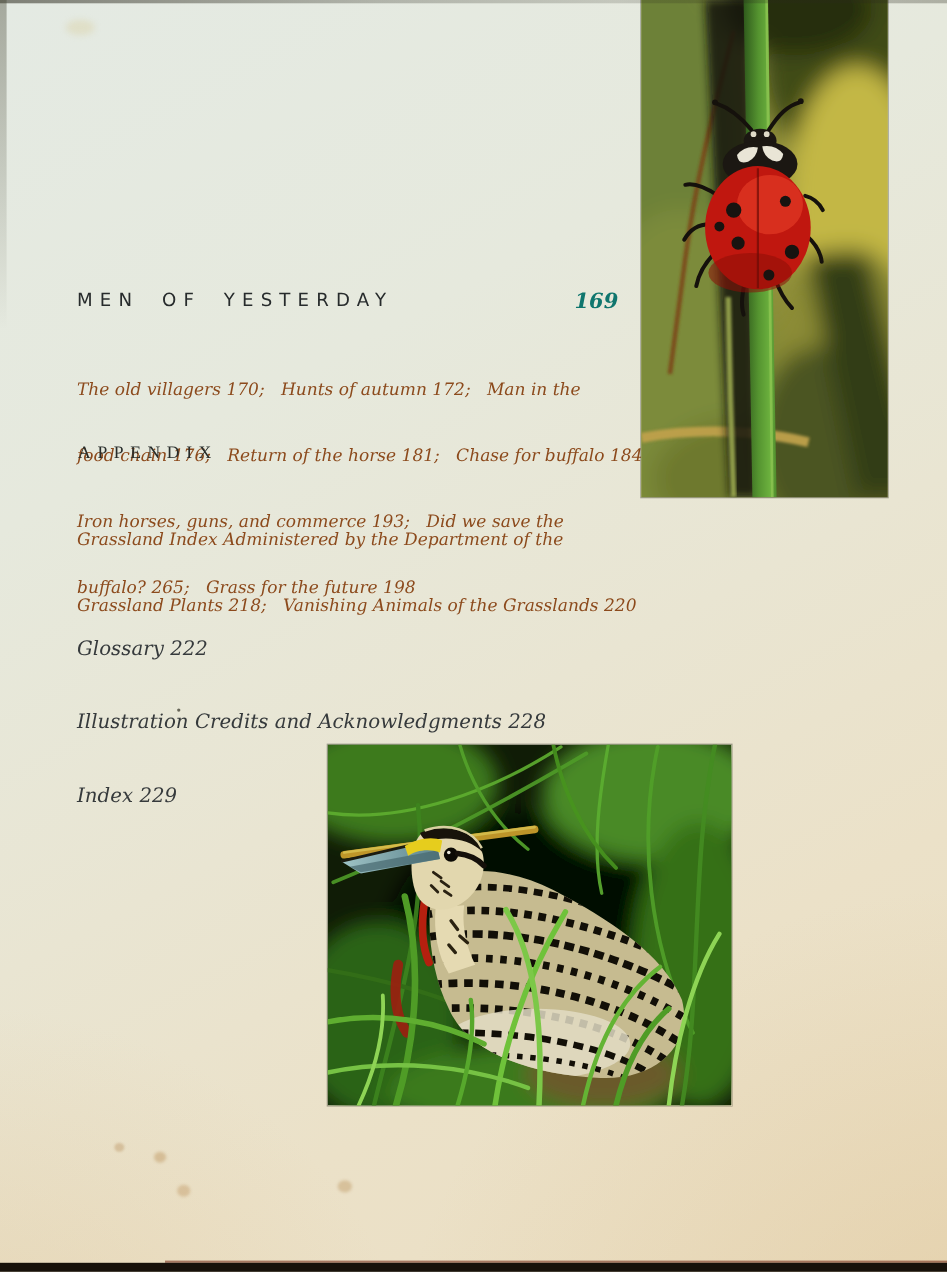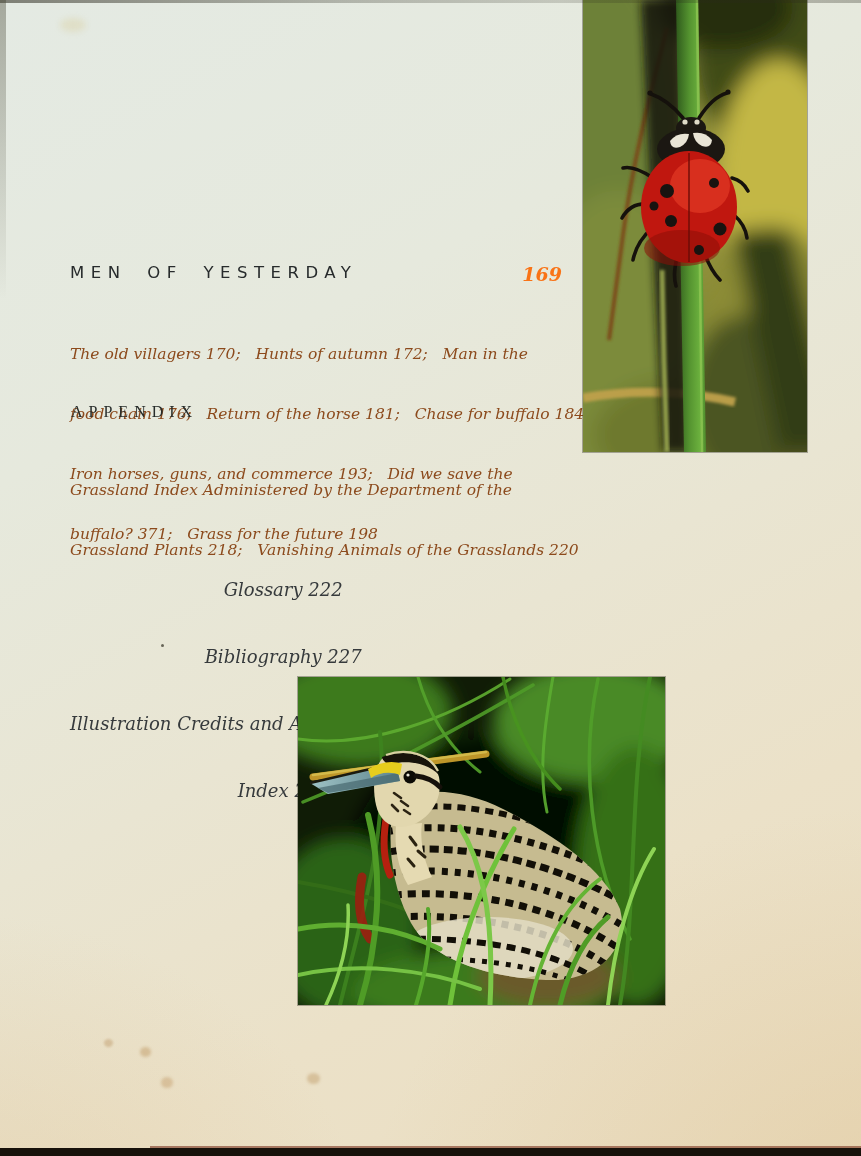--- a/index.html
+++ b/index.html
@@ -26,38 +26,38 @@
   .headrow{
     position:absolute;left:70px;top:263px;width:492px;
     display:flex;justify-content:space-between;align-items:flex-start;
   }
   .sec-heading{
     font-family:"DejaVu Sans","Liberation Sans",sans-serif;
     font-size:16.5px;letter-spacing:6.5px;word-spacing:9px;
     color:#272b2c;white-space:pre;
   }
   .pagenum{
-    font-size:19px;font-style:italic;font-weight:bold;color:#f97316;
+    font-size:19px;font-style:italic;font-weight:bold;color:#0f766e;
   }
   .toc{
     position:absolute;left:70px;
     font-size:15.5px;line-height:20px;font-style:italic;font-weight:normal;
     color:#8c4a1c;white-space:pre;
   }
   .toc-1{top:304px;}
   .appendix-heading{
     position:absolute;left:71px;top:403px;
     font-family:Liberation Serif, serif;
     font-size:16px;letter-spacing:6px;color:#272c2a;white-space:pre;
   }
   .toc-2{top:440px;}
   .backmatter{
     position:absolute;left:70px;top:534px;
     font-size:18px;line-height:22.4px;font-style:italic;
-    color:#363a3c;white-space:pre;text-align:center;
+    color:#363a3c;white-space:pre;
   }
   
   .photo{position:absolute;box-shadow:0 0 0 1px rgba(35,35,22,.35);}
   .photo svg{display:block;}
   #photo-ladybug{left:583px;top:0;width:224px;height:452px;}
   #photo-meadowlark{left:298px;top:677px;width:367px;height:328px;}
 </style>
 </head>
 <body>
 
@@ -73,33 +73,32 @@
 
   <div class="headrow">
     <span class="sec-heading">MEN OF YESTERDAY</span>
     <span class="pagenum">169</span>
   </div>
 
   <div class="toc toc-1">
     <div>The old villagers 170;   Hunts of autumn 172;   Man in the</div>
     <div>food chain 176;   Return of the horse 181;   Chase for buffalo 184;</div>
     <div>Iron horses, guns, and commerce 193;   Did we save the</div>
-    <div>buffalo? 371;   Grass for the future 198</div>
+    <div>buffalo? 265;   Grass for the future 198</div>
   </div>
 
   <div class="appendix-heading">APPENDIX</div>
 
   <div class="toc toc-2">
     <div>Grassland Index Administered by the Department of the</div>
     <div>Grassland Plants 218;   Vanishing Animals of the Grasslands 220</div>
   </div>
 
   <div class="backmatter">
     <div>Glossary 222</div>
-    <div>Bibliography 227</div>
     <div>Illustration Credits and Acknowledgments 228</div>
     <div>Index 229</div>
   </div>
 
   <div class="photo" id="photo-ladybug" role="img" aria-label="Ladybird beetle climbing a green grass stem against a blurred yellow-green meadow">
     <svg viewBox="0 0 224 452" width="224" height="452" preserveAspectRatio="none">
       <defs>
         <filter id="lb8" x="-60%" y="-60%" width="220%" height="220%">
             <feGaussianBlur stdDeviation="10"></feGaussianBlur>
           </filter>

